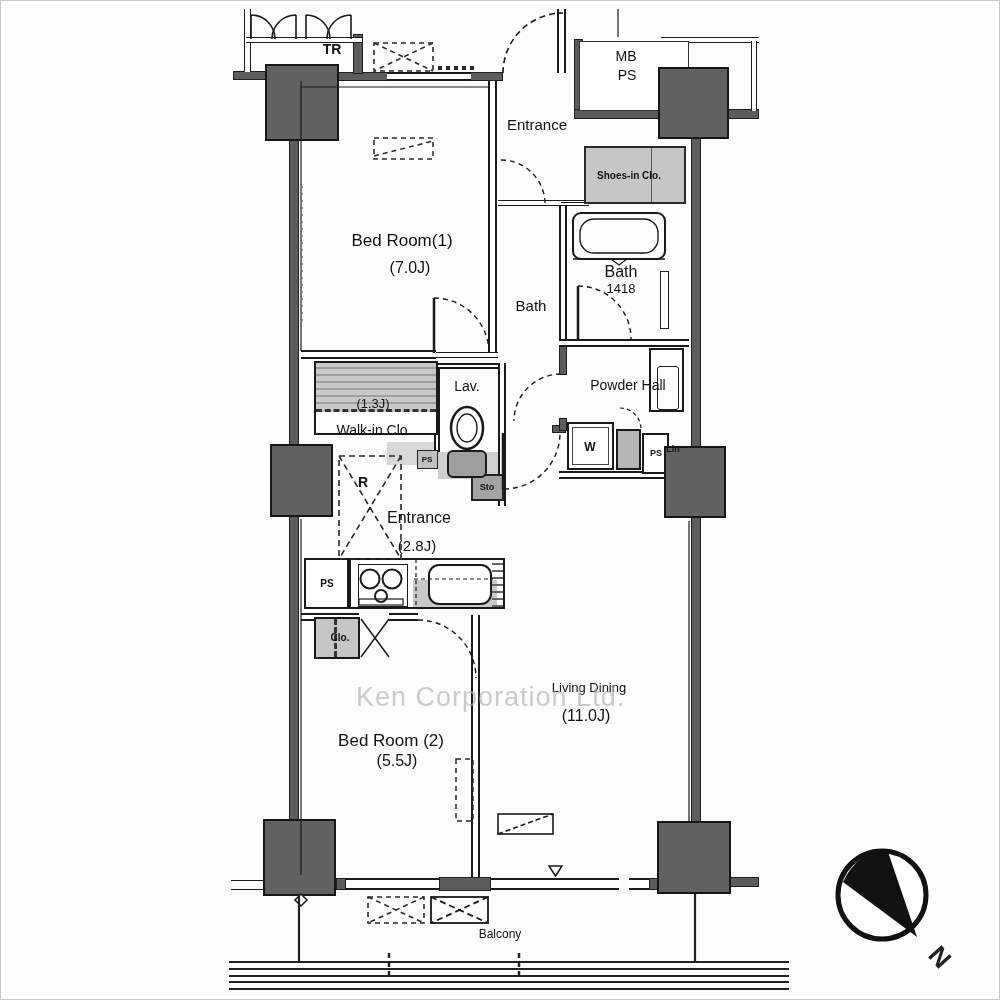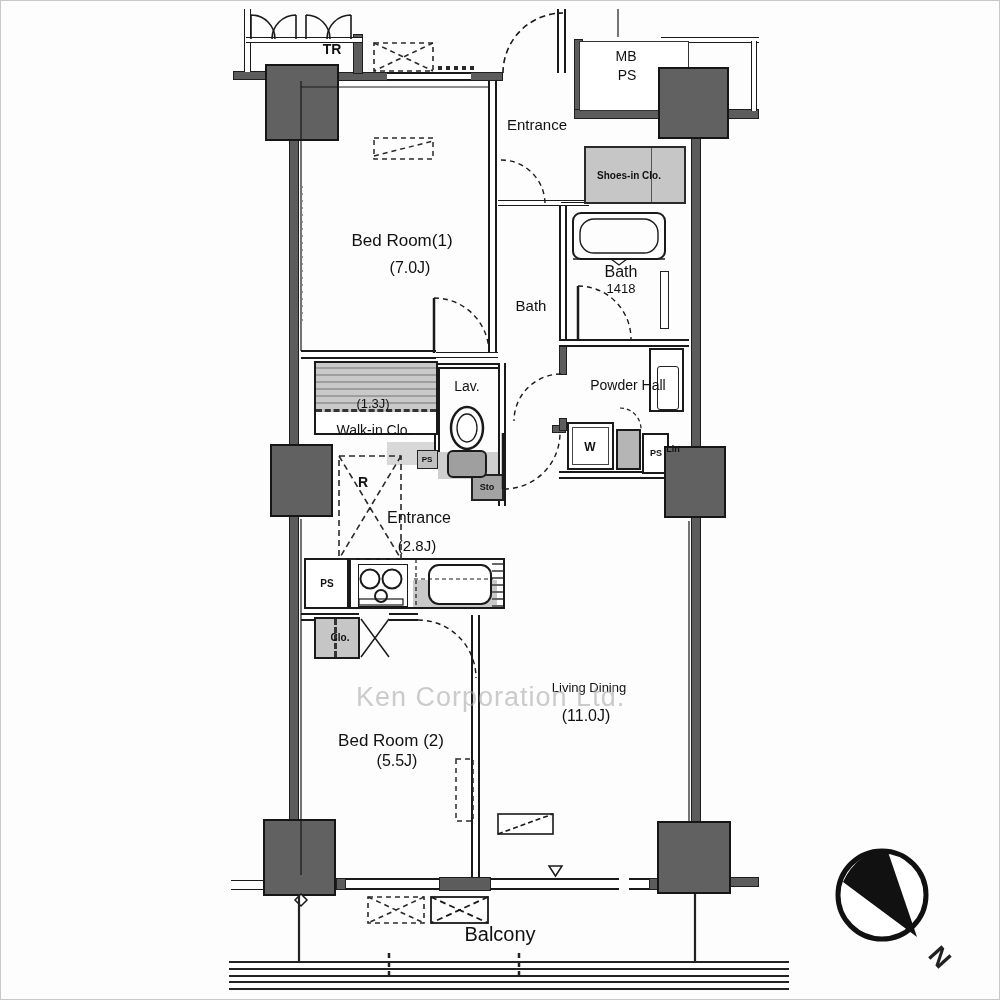--- a/index.html
+++ b/index.html
@@ -246,16 +246,16 @@
   <div class="lbl ctr" style="left:486px;top:487px;font-size:9px;font-weight:bold;z-index:8;">Sto</div>
   <div class="lbl ctr" style="left:362px;top:481px;font-size:14px;font-weight:bold;">R</div>
   <div class="lbl ctr" style="left:418px;top:517px;font-size:16px;">Entrance</div>
   <div class="lbl ctr" style="left:416px;top:545px;font-size:15px;">(2.8J)</div>
   <div class="lbl ctr" style="left:326px;top:583px;font-size:10px;font-weight:bold;z-index:8;">PS</div>
   <div class="lbl ctr" style="left:339px;top:637px;font-size:10px;font-weight:bold;z-index:8;">Clo.</div>
   <div class="lbl ctr" style="left:390px;top:731px;font-size:17px;margin-top:9px;">Bed Room (2)</div>
   <div class="lbl ctr" style="left:396px;top:760px;font-size:16px;">(5.5J)</div>
   <div class="lbl ctr" style="left:588px;top:687px;font-size:13px;">Living Dining</div>
   <div class="lbl ctr" style="left:585px;top:715px;font-size:16px;">(11.0J)</div>
-  <div class="lbl ctr" style="left:499px;top:933px;font-size:20px;">Balcony</div>
+  <div class="lbl ctr" style="left:499px;top:933px;font-size:12px;">Balcony</div>
   <div id="watermark" style="left:355px;top:681px;">Ken Corporation Ltd.</div>
 
 </div>
 
 </body></html>

